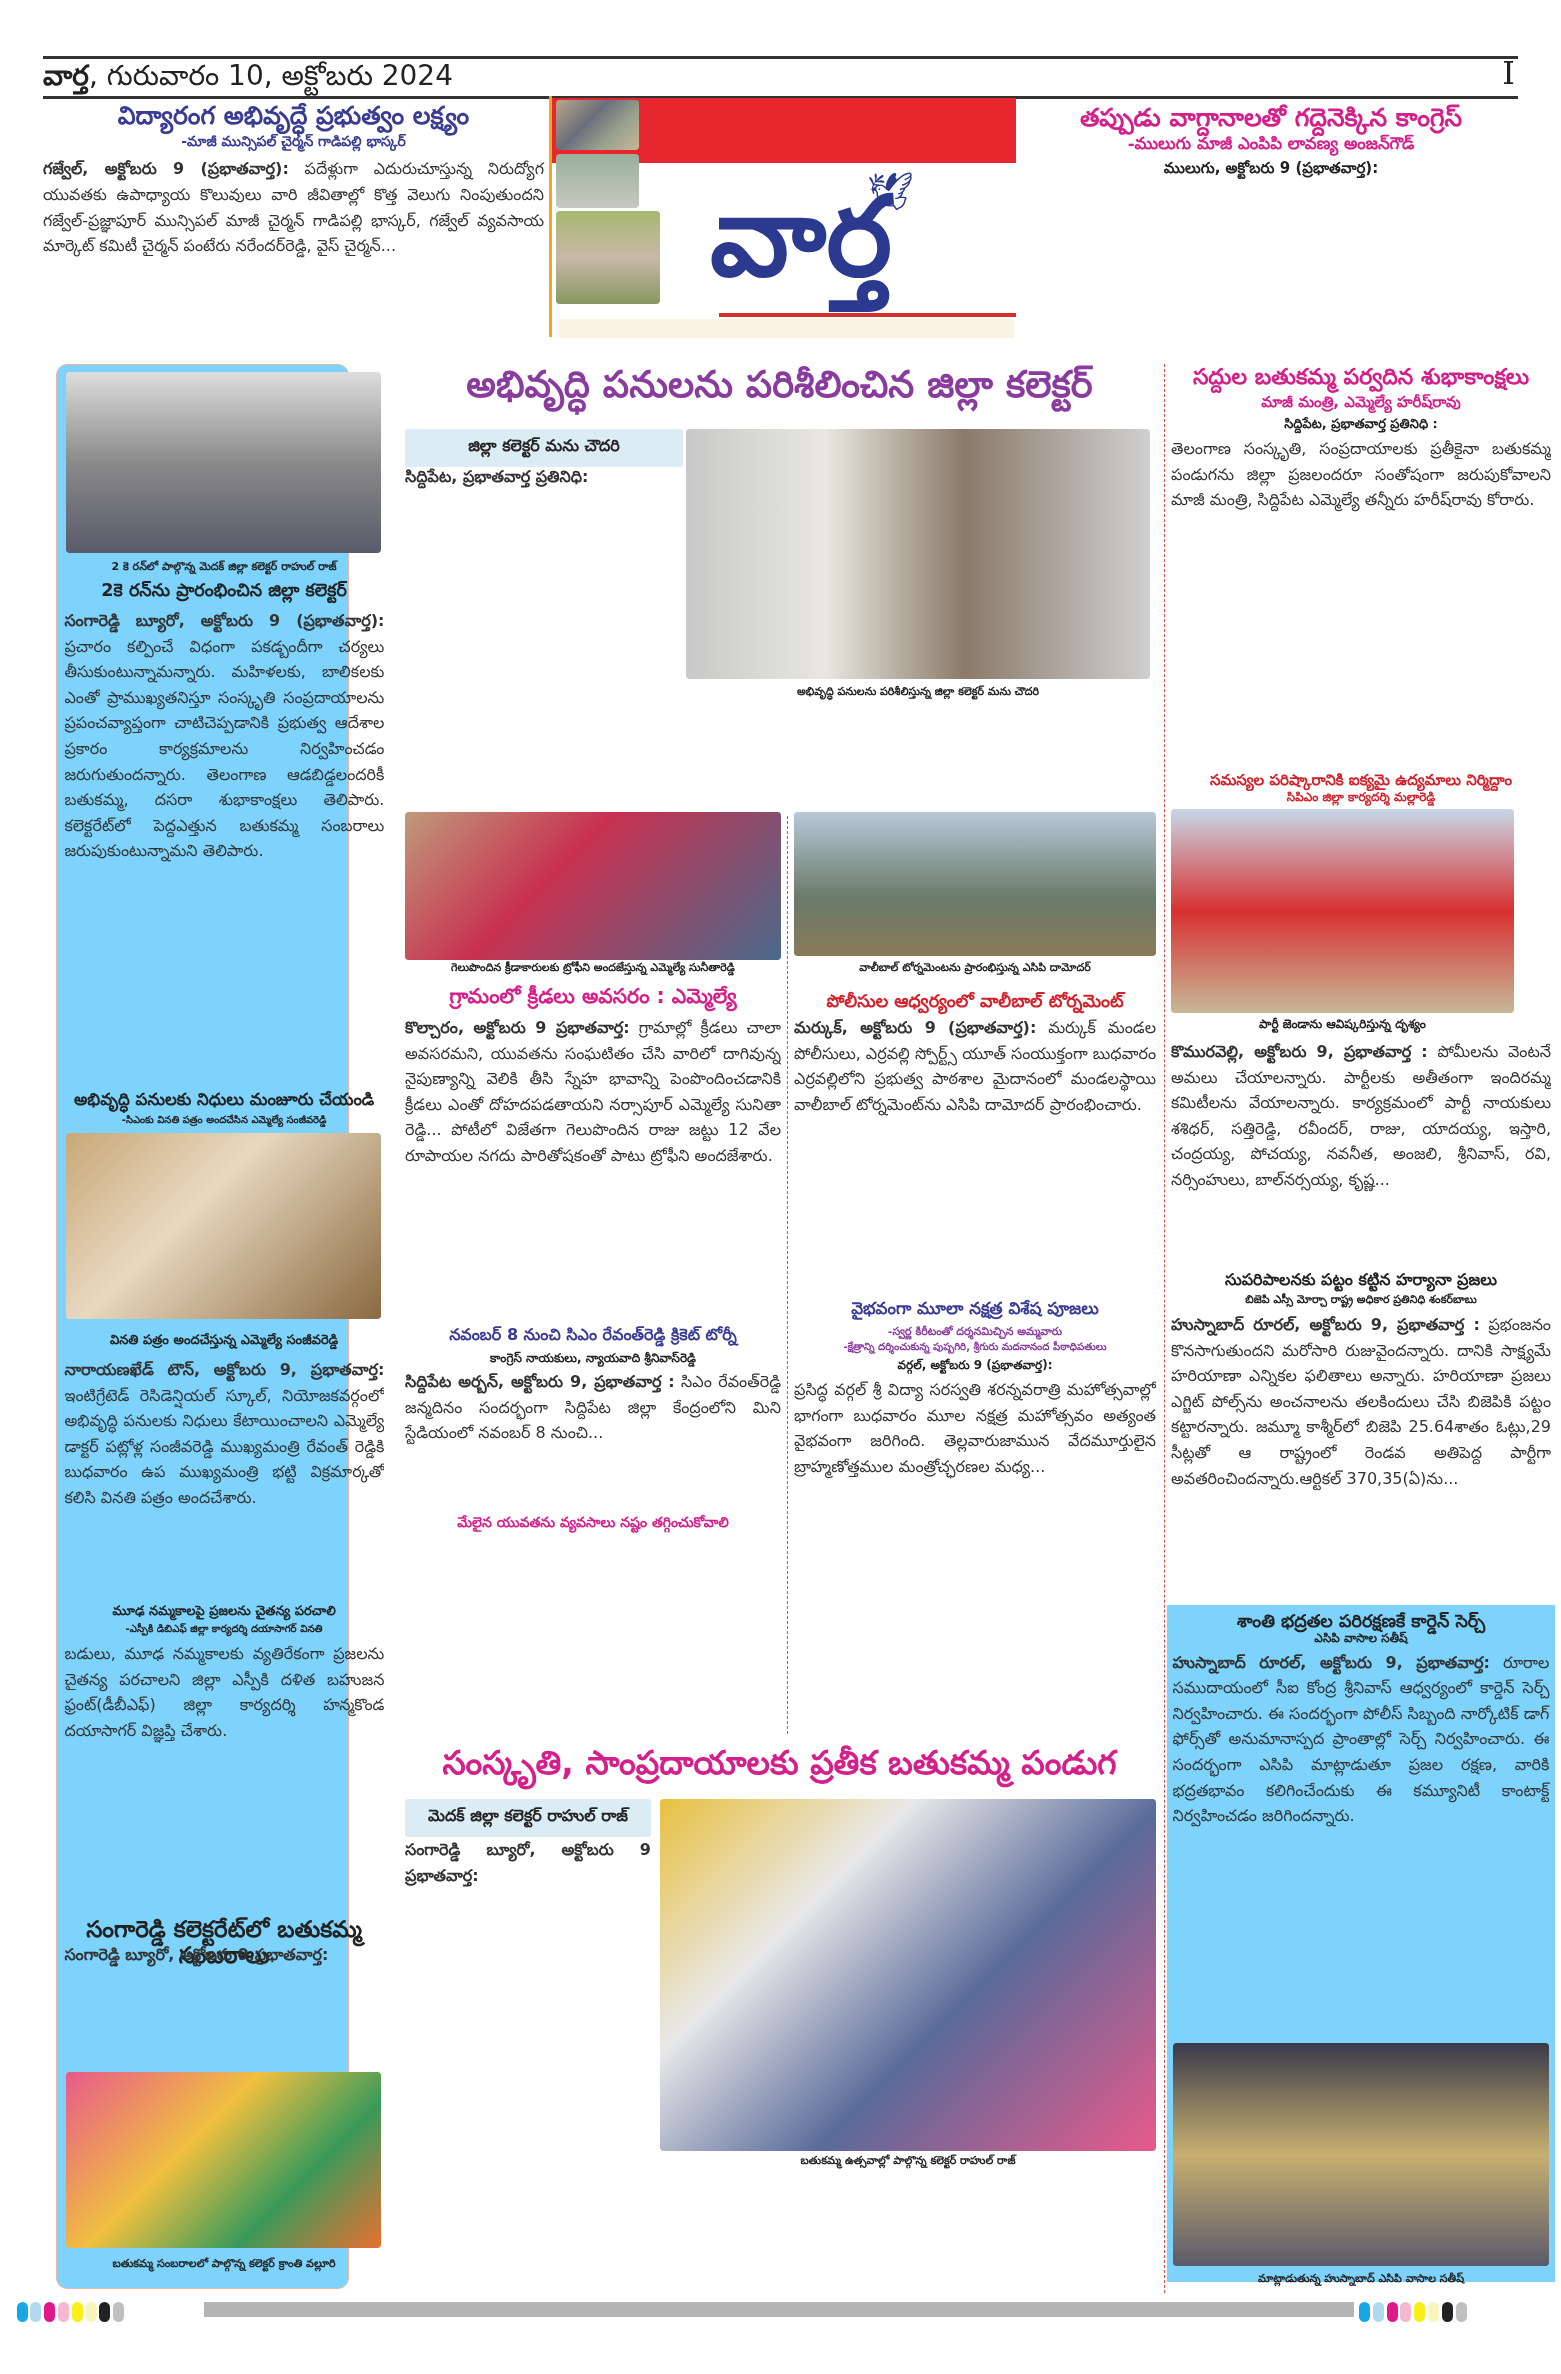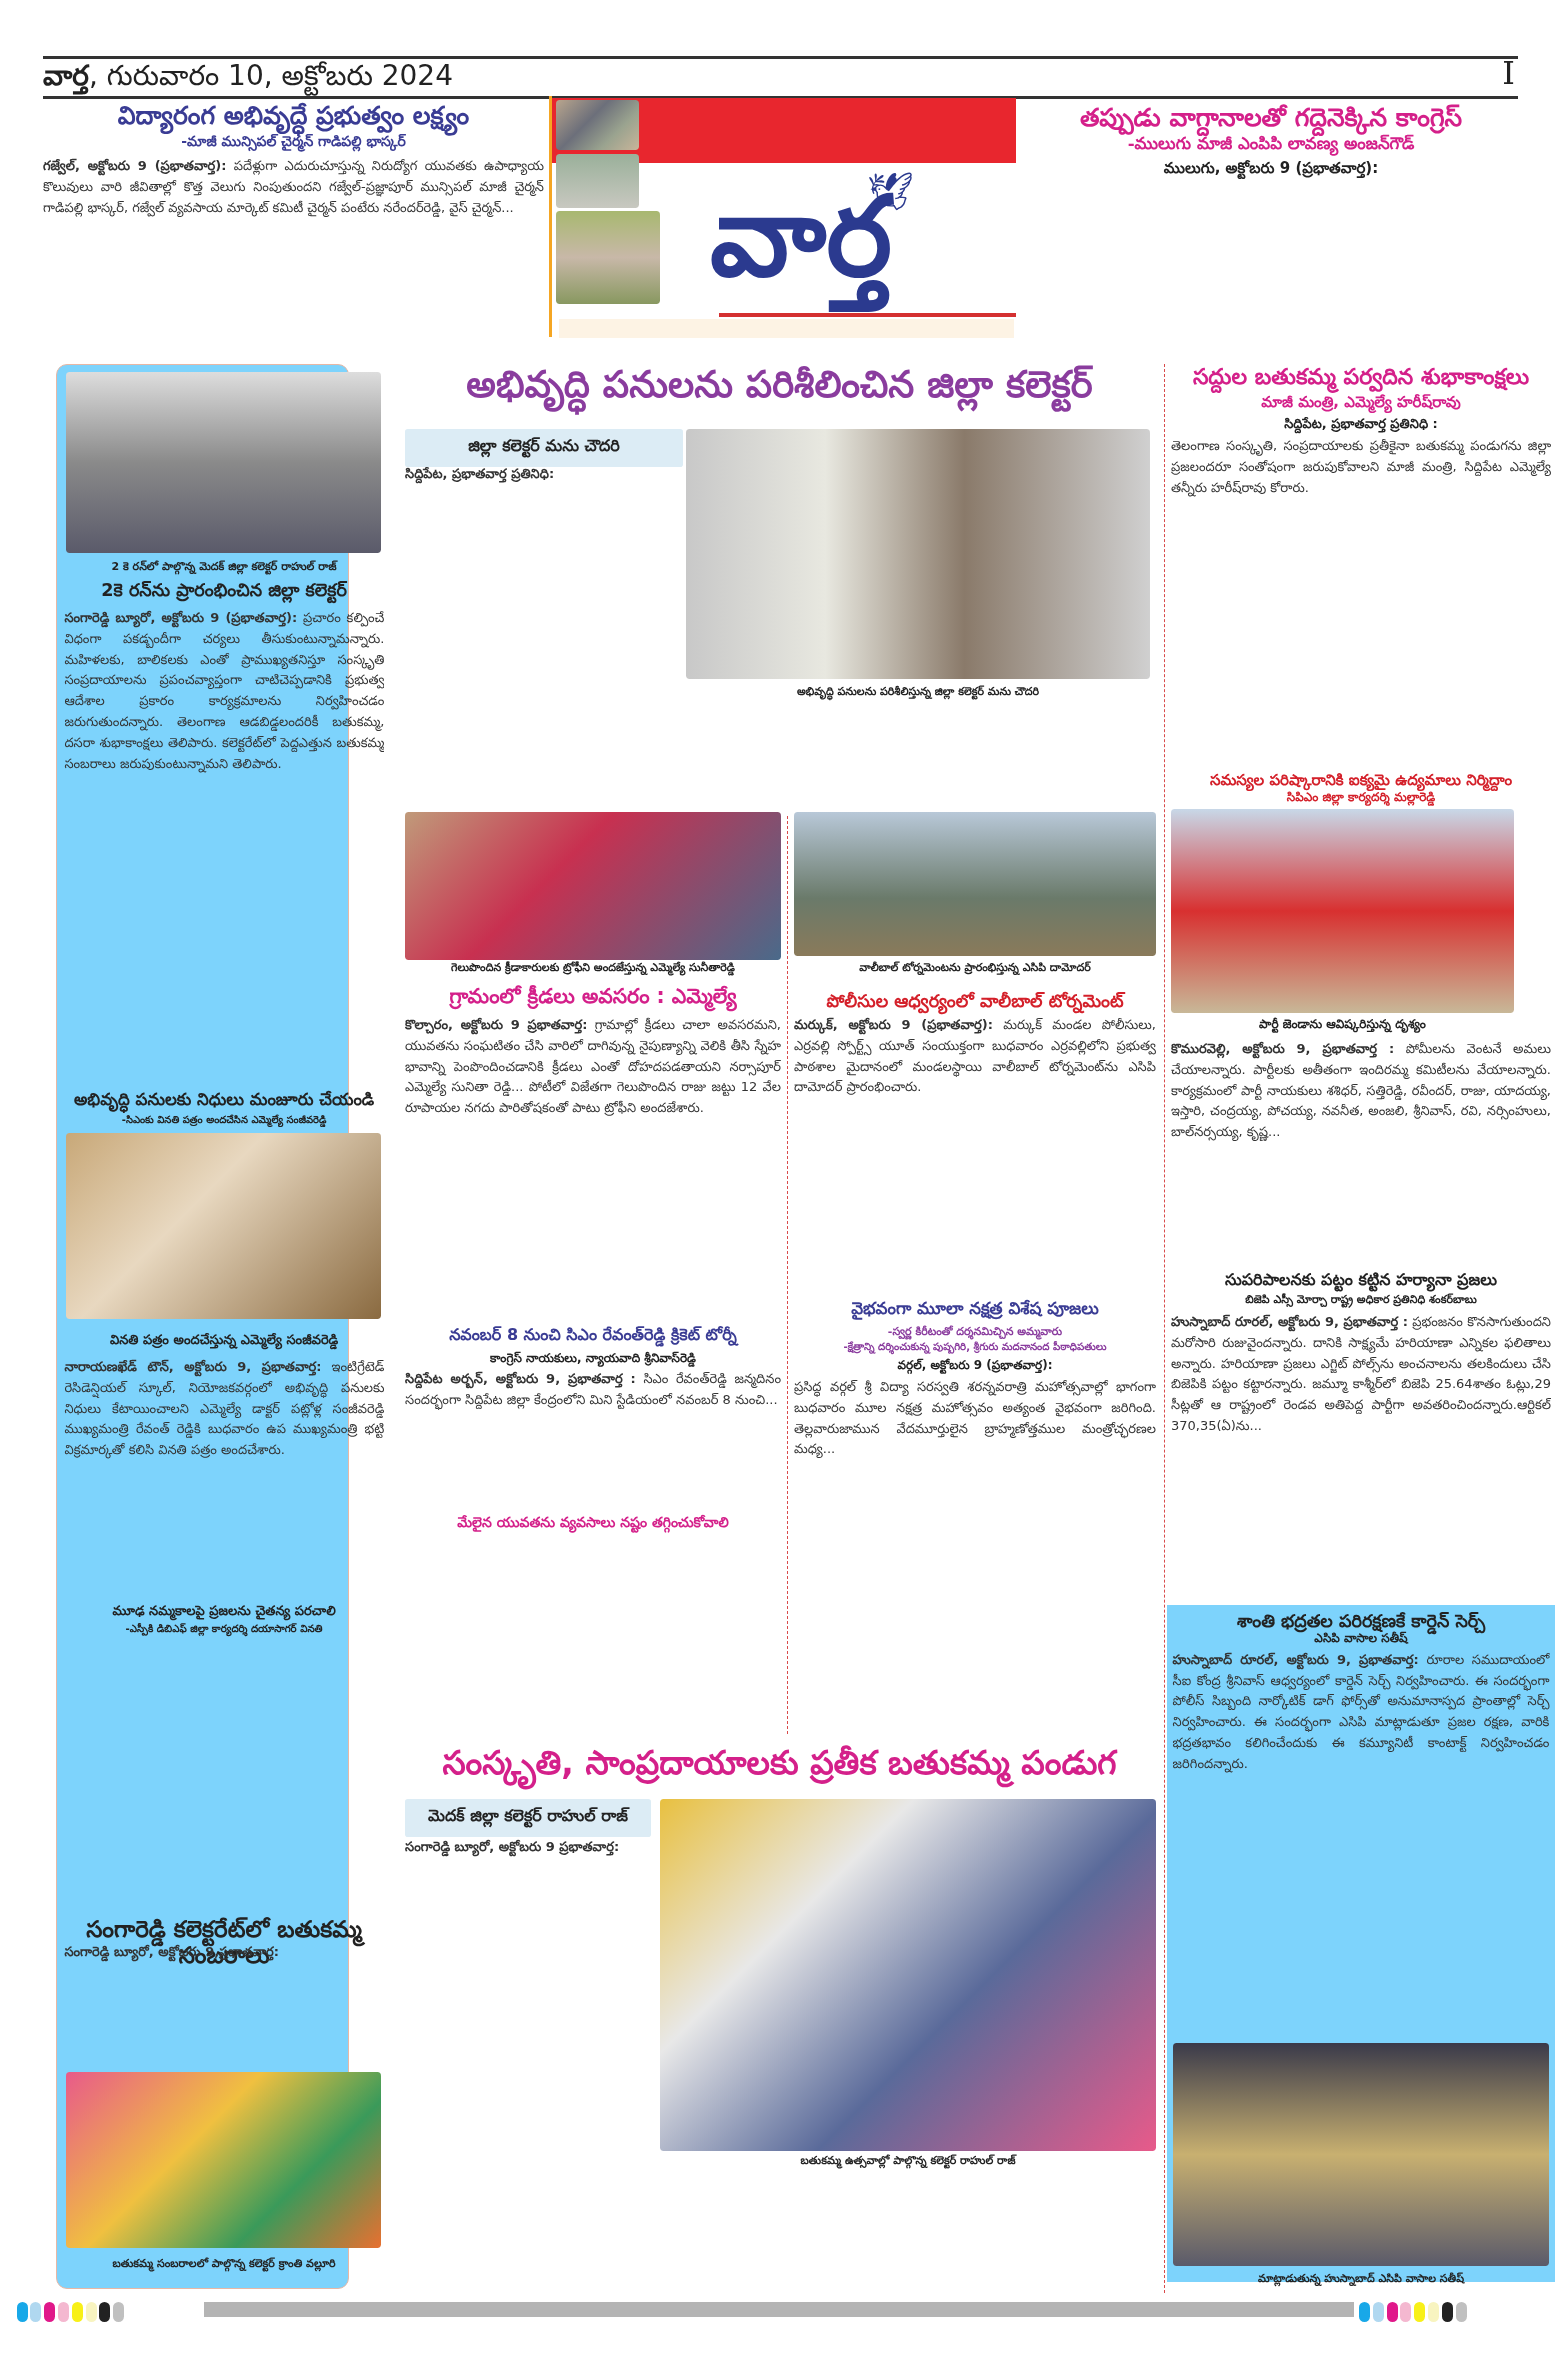--- a/index.html
+++ b/index.html
@@ -5,21 +5,21 @@
   * { box-sizing: border-box; margin: 0; padding: 0; }
   body { width: 1561px; height: 2375px; background: #ffffff; font-family: "DejaVu Sans", sans-serif; position: relative; overflow: hidden; color: #222; }
   .abs { position: absolute; }
   .masthead-line { position: absolute; left: 43px; right: 43px; height: 2.8px; background: #333; }
   .dateline { position: absolute; left: 43px; top: 58px; font-size: 28px; color: #222; }
   .dateline b { font-weight: bold; }
   .pageno { position: absolute; right: 46px; top: 54px; font-family: "DejaVu Serif", serif; font-size: 32px; }
   .headline { font-weight: bold; text-align: center; line-height: 1.15; }
   .sub { text-align: center; font-weight: bold; }
   .dl { font-weight: bold; text-align: center; font-size: 15px; }
-  .body { font-size: 13px; line-height: 1.6; color: #333; text-align: justify; }
+  .body { font-size: 16px; line-height: 1.6; color: #333; text-align: justify; }
   .photo { background: linear-gradient(135deg,#b9a58d,#6c6f7a 40%,#9aa38f 70%,#c9b59a); border-radius: 3.7px; }
   .caption { font-size: 13px; text-align: center; color: #222; font-weight: bold; }
   .boxed { border: 1.9px solid #e8b7a4; border-radius: 11px; }
   .dashv { position: absolute; border-left: 1.9px dashed #d94a4a; }
   .hl-red { color: #d4202a; }
   .hl-pink { color: #d4208a; }
   .hl-purple { color: #8a3c9e; }
   .hl-blue { color: #3a3c94; }
   .namebox { background: #dcecf5; text-align: center; font-weight: bold; font-size: 16px; padding: 7.4px; border-radius: 2.8px; }
   .reg { display: inline-block; width: 11px; height: 20.4px; border-radius: 5.6px; margin-right: 2.8px; }
@@ -62,20 +62,21 @@
   <div class="abs caption" style="left:4.6px; top:195px; width:325px; font-size:11px;">2 కె రన్‌లో పాల్గొన్న మెదక్ జిల్లా కలెక్టర్ రాహుల్ రాజ్</div>
   <div class="abs headline" style="left:4.6px; top:215px; width:325px; font-size:17.6px;">2కె రన్‌ను ప్రారంభించిన జిల్లా కలెక్టర్</div>
   <div class="abs body" style="left:7.4px; top:243px; width:320px; height:442px; overflow:hidden;"><b>సంగారెడ్డి బ్యూరో, అక్టోబరు 9 (ప్రభాతవార్త):</b> <span>ప్రచారం కల్పించే విధంగా పకడ్బందీగా చర్యలు తీసుకుంటున్నామన్నారు. మహిళలకు, బాలికలకు ఎంతో ప్రాముఖ్యతనిస్తూ సంస్కృతి సంప్రదాయాలను ప్రపంచవ్యాప్తంగా చాటిచెప్పడానికి ప్రభుత్వ ఆదేశాల ప్రకారం కార్యక్రమాలను నిర్వహించడం జరుగుతుందన్నారు. తెలంగాణ ఆడబిడ్డలందరికీ బతుకమ్మ, దసరా శుభాకాంక్షలు తెలిపారు. కలెక్టరేట్‌లో పెద్దఎత్తున బతుకమ్మ సంబరాలు జరుపుకుంటున్నామని తెలిపారు.</span></div>
   <div class="abs headline" style="left:4.6px; top:725px; width:325px; font-size:16.7px;">అభివృద్ధి పనులకు నిధులు మంజూరు చేయండి</div>
   <div class="abs sub" style="left:4.6px; top:749px; width:325px; font-size:10px;">-సిఎంకు వినతి పత్రం అందచేసిన ఎమ్మెల్యే సంజీవరెడ్డి</div>
   <div class="abs photo" style="left:9.3px; top:768px; width:315px; height:186px; background:linear-gradient(135deg,#c8a878,#e8d8c0 40%,#8a6a40);"></div>
   <div class="abs caption" style="left:4.6px; top:967px; width:325px; font-size:13px;">వినతి పత్రం అందచేస్తున్న ఎమ్మెల్యే సంజీవరెడ్డి</div>
   <div class="abs body" style="left:7.4px; top:992px; width:320px; height:269px; overflow:hidden;"><b>నారాయణఖేడ్ టౌన్, అక్టోబరు 9, ప్రభాతవార్త:</b> <span>ఇంటిగ్రేటెడ్ రెసిడెన్షియల్ స్కూల్, నియోజకవర్గంలో అభివృద్ధి పనులకు నిధులు కేటాయించాలని ఎమ్మెల్యే డాక్టర్ పట్లోళ్ల సంజీవరెడ్డి ముఖ్యమంత్రి రేవంత్ రెడ్డికి బుధవారం ఉప ముఖ్యమంత్రి భట్టి విక్రమార్కతో కలిసి వినతి పత్రం అందచేశారు.</span></div>
   <div class="abs headline" style="left:4.6px; top:1239px; width:325px; font-size:13px;">మూఢ నమ్మకాలపై ప్రజలను చైతన్య పరచాలి</div>
   <div class="abs sub" style="left:4.6px; top:1258px; width:325px; font-size:10.2px;">-ఎస్పీకి డిబిఎఫ్ జిల్లా కార్యదర్శి దయాసాగర్ వినతి</div>
+  <div class="abs body" style="left:7.4px; top:1276px; width:320px; height:176px; overflow:hidden;">బడులు, మూఢ నమ్మకాలకు వ్యతిరేకంగా ప్రజలను చైతన్య పరచాలని జిల్లా ఎస్పీకి దళిత బహుజన ఫ్రంట్(డీబీఎఫ్) జిల్లా కార్యదర్శి హన్మకొండ దయాసాగర్ విజ్ఞప్తి చేశారు.</div>
   <div class="abs headline" style="left:4.6px; top:1551px; width:325px; font-size:23px;">సంగారెడ్డి కలెక్టరేట్‌లో బతుకమ్మ సంబరాలు</div>
   <div class="abs body" style="left:7.4px; top:1577px; width:320px; font-weight:bold;">సంగారెడ్డి బ్యూరో, అక్టోబరు 9,ప్రభాతవార్త:</div>
   <div class="abs photo" style="left:9.3px; top:1707px; width:315px; height:176px; background:linear-gradient(135deg,#e85a8a,#f0c040 40%,#3a9a5a 70%,#e87030);"></div>
   <div class="abs caption" style="left:4.6px; top:1892px; width:325px; font-size:11px;">బతుకమ్మ సంబరాలలో పాల్గొన్న కలెక్టర్ క్రాంతి వల్లూరి</div>
 </div>
 
 <div class="abs headline hl-purple" style="left:399px; top:364px; width:761px; font-size:37px;">అభివృద్ధి పనులను పరిశీలించిన జిల్లా కలెక్టర్</div>
 <div class="abs namebox" style="left:405px; top:429px; width:278px;">జిల్లా కలెక్టర్ మను చౌదరి</div>
 <div class="abs body" style="left:405px; top:464px; width:278px; height:260px; overflow:hidden;"><b>సిద్దిపేట, ప్రభాతవార్త ప్రతినిధి:</b></div>
 <div class="abs photo" style="left:686px; top:429px; width:464px; height:250px; background:linear-gradient(90deg,#c8c8c8,#e8e8e0 30%,#8a7a6a 60%,#d0d0d0);"></div>

